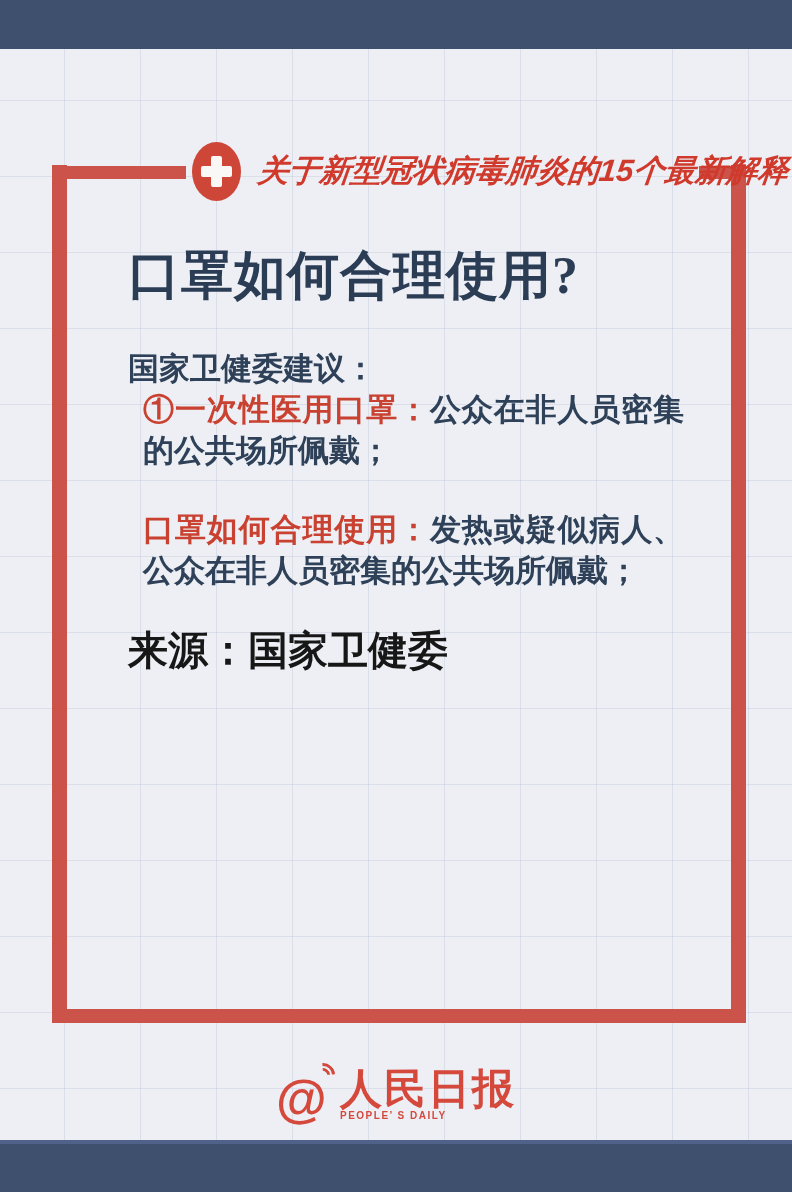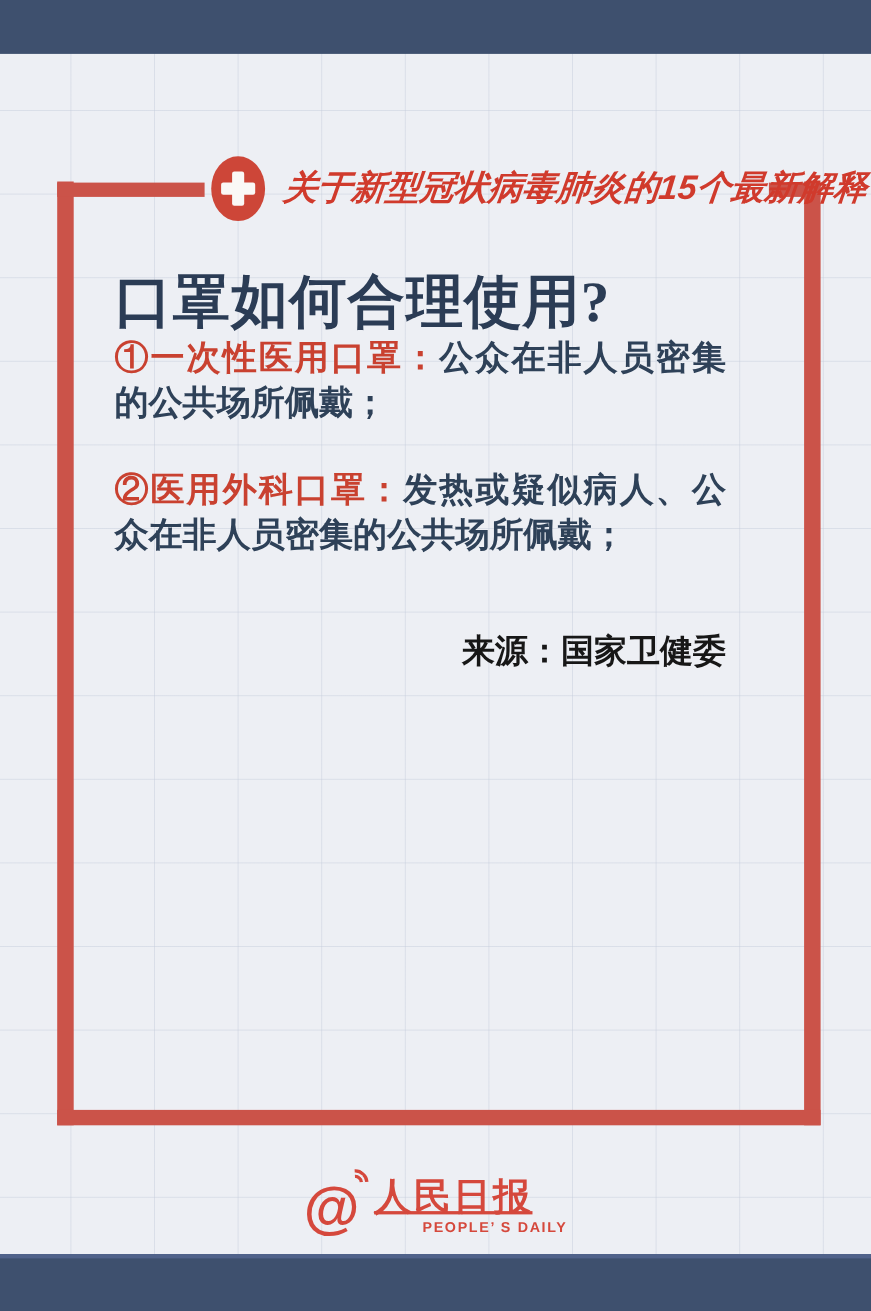--- a/index.html
+++ b/index.html
@@ -48,40 +48,39 @@
   .cross-badge .bar-h { left:9px;  top:24px; width:31px; height:11px; }
   .cross-badge .bar-v { left:19px; top:14px; width:11px; height:31px; }
   .series-title {
     margin-left:17px;
     font-size:31px; font-weight:900;
     font-style:italic; transform:skewX(-6deg);
     color:#d03a2c; letter-spacing:0px; white-space:nowrap;
   }
 
   
-  .content { position:absolute; left:104px; top:248px; width:556px; }
+  .content { position:absolute; left:128px; top:248px; width:556px; }
   .content h1 {
     font-size:52px; line-height:56px; font-weight:bold;
     color:#2b3c55; letter-spacing:1px;
     font-family:"Liberation Serif", serif;
   }
   .content p.body {
     font-size:31px; line-height:41px; font-weight:bold;
     color:#2e4158; text-align:justify;
   }
   .intro   { margin-top:44px; }
-  .item    { margin-top:0; }
+  .item    { margin-top:0;margin-left:15px; }
   .item + .item { margin-top:38px; }
   .red-label { color:#c94130; }
   .source {
-    margin-top:67px;
-    font-size:30px; line-height:40px; font-weight:bold;
+    margin-top:40px;
+    font-size:40px; line-height:40px; font-weight:bold;
     color:#171717;
     font-family:"Liberation Serif", serif;
-    text-align:right;
   }
 
   
   .footer-logo {
     position:absolute; left:0; top:1072px; width:792px;
     display:flex; justify-content:center; align-items:flex-start;
     color:#d5483c;
   }
   .at-wrap { position:relative; width:56px; height:52px; flex:0 0 auto; }
   .at-glyph {
@@ -89,29 +88,27 @@
     font-size:52px; line-height:48px; font-weight:bold; color:#d5483c;
   }
   .at-wrap .wave1, .at-wrap .wave2 {
     position:absolute; border:solid transparent; border-radius:50%;
     border-top-color:#d5483c; transform:rotate(42deg);
   }
   .at-wrap .wave1 { right:2px; top:-4px; width:14px; height:14px; border-width:3px; }
   .at-wrap .wave2 { right:-3px; top:-9px; width:24px; height:24px; border-width:3px; }
   .logo-text-col { margin-left:8px; display:flex; flex-direction:column; }
   .logo-cn {
-    font-size:34px; line-height:33px; font-weight:900; letter-spacing:2px;
+    font-size:42px; line-height:33px; font-weight:900; letter-spacing:2px;
     color:#d5483c;
-    text-decoration:underline;
   }
   .logo-en {
     margin-top:4px;
-    font-size:13px; line-height:14px; font-weight:bold; letter-spacing:1.5px;
+    font-size:10px; line-height:14px; font-weight:bold; letter-spacing:1.5px;
     color:#d5483c;
-    margin-left:44px;
   }
 </style>
 </head>
 <body>
 
 <div class="page">
 
   <div class="top-bar"></div>
 
   <div class="frame-bar frame-left"></div>
@@ -124,24 +121,25 @@
     <div class="cross-badge">
       <span class="bar-h"></span>
       <span class="bar-v"></span>
     </div>
     <div class="series-title">关于新型冠状病毒肺炎的15个最新解释</div>
   </div>
 
   <div class="content">
     <h1>口罩如何合理使用?</h1>
 
+    <p class="body intro">国家卫健委建议：</p>
 
     <p class="body item"><span class="red-label">①一次性医用口罩：</span><span>公众在非人员密集的公共场所佩戴；</span></p>
 
-    <p class="body item"><span class="red-label">②医用外科口罩：</span><span>发热或疑似病人、公众在非人员密集的公共场所佩戴；</span></p>
+    <p class="body item"><span class="red-label">口罩如何合理使用：</span><span>发热或疑似病人、公众在非人员密集的公共场所佩戴；</span></p>
 
 
 
     <p class="source">来源：国家卫健委</p>
   </div>
 
   <div class="footer-logo">
     <div class="at-wrap">
       <span class="at-glyph">@</span>
       <span class="wave1"></span>

